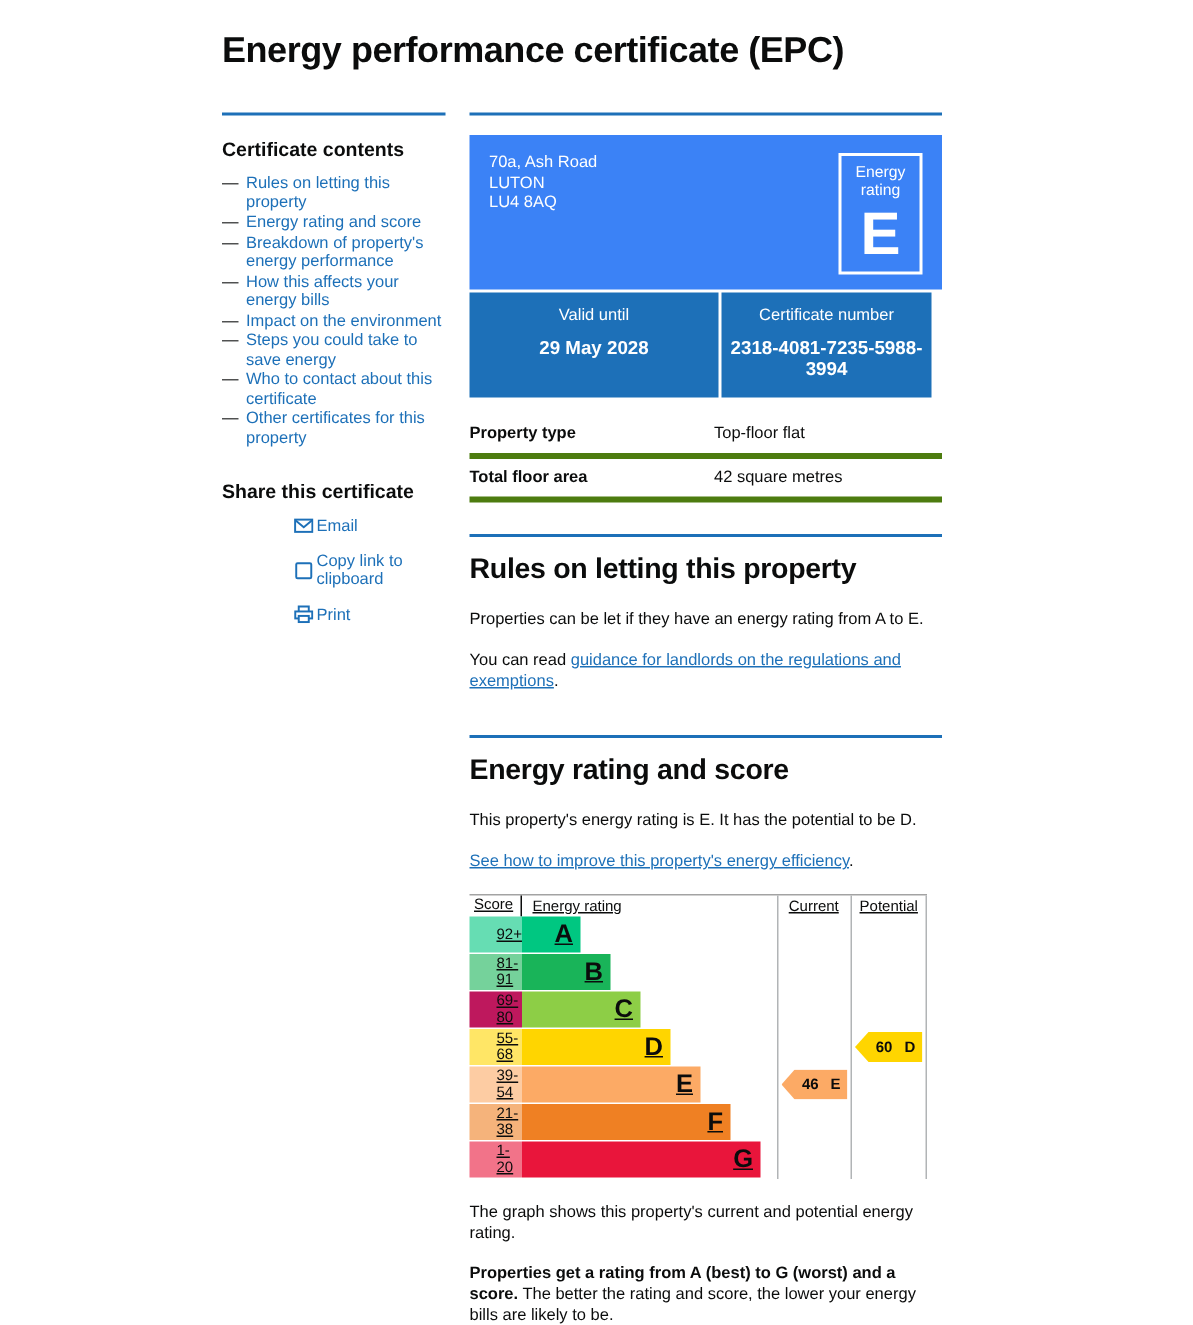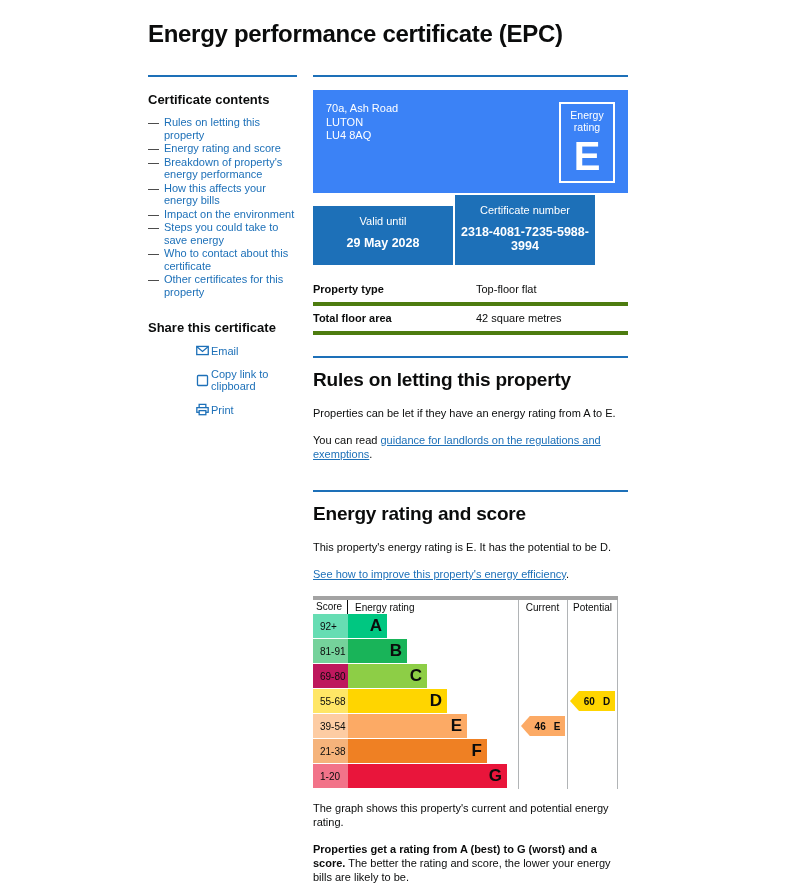--- a/index.html
+++ b/index.html
@@ -29,44 +29,44 @@
 
   
   .summary-top { background:#3b82f6; color:#fff; display:flex; justify-content:space-between;
                  padding:12px 13px 10px 13px; height:103px; }
   .address { font-size:11px; line-height:13.5px; }
   .rating-box { width:56px; height:81px; border:2px solid #fff; text-align:center; padding-top:5px; }
   .rating-box .rb-label { font-size:10.5px; }
   .rating-box .rb-letter { font-size:40px; font-weight:bold; line-height:46px; }
   .summary-bottom { display:flex; gap:2px; margin-top:2px; }
   .summary-cell { background:#1d70b8; color:#fff; text-align:center; padding:9px 2px 12px 2px; }
-  .summary-cell.left { width:140px;margin-top:11px; }
+  .summary-cell.left { width:166px; }
   .summary-cell.right { width:140px; }
   .sc-label { font-size:11px; }
   .sc-value { font-size:12.5px; font-weight:bold; margin-top:9px; }
 
   .prop-table { margin-top:12px; }
   .prop-row { display:flex; border-bottom:4px solid #4d7c0f; padding:6px 0 7px 0; font-size:11px; }
   .prop-row .pr-label { font-weight:bold; width:163px; }
 
   .section { margin-top:21px; border-top:2px solid #1d70b8; padding-top:11px; }
   .section.rating { margin-top:29px; }
   h2.section-heading { font-size:19px; font-weight:bold; margin:0 0 15px 0; letter-spacing:-0.2px; }
   p.body-text { font-size:11px; line-height:14px; margin:0 0 13px 0; }
   a.inline-link { color:#1d70b8; text-decoration:underline; cursor:pointer; }
 
   
-  .chart { position:relative; width:305px; border-top:4px solid #a3a3a3; margin-top:15px; height:189px; }
+  .chart { position:relative; width:305px; border-top:1px solid #a3a3a3; margin-top:15px; height:189px;text-decoration:underline; }
   .chart-header { display:flex; height:14px; font-size:10px; align-items:center; }
   .ch-score { width:35px; border-right:1px solid #0b0c0c; height:14px; line-height:14px; padding-left:3px; }
   .ch-rating { flex:1; padding-left:7px; }
   .ch-current { width:49px; text-align:center; }
   .ch-potential { width:51px; text-align:center; }
   .band-row { display:flex; height:24px; margin-bottom:1px; }
-  .band-score { width:35px; font-size:10px; padding-left:7px; display:flex; align-items:center; }
+  .band-score { width:35px; font-size:10px; padding-left:18px; display:flex; align-items:center; }
   .band-bar { display:flex; align-items:center; justify-content:flex-end;
               padding-right:5px; font-size:17px; font-weight:bold; }
   .vline { position:absolute; top:0; width:1px; height:189px; background:#b1b4b6; }
   .rating-arrow { position:absolute; height:20px; display:flex; align-items:center;
                   justify-content:center; gap:8px; font-size:10px; font-weight:bold;
                   padding-left:9px;
                   clip-path:polygon(0 50%, 20% 0, 100% 0, 100% 100%, 20% 100%); }
 
   .explain-bold { font-weight:bold; }
 </style>

